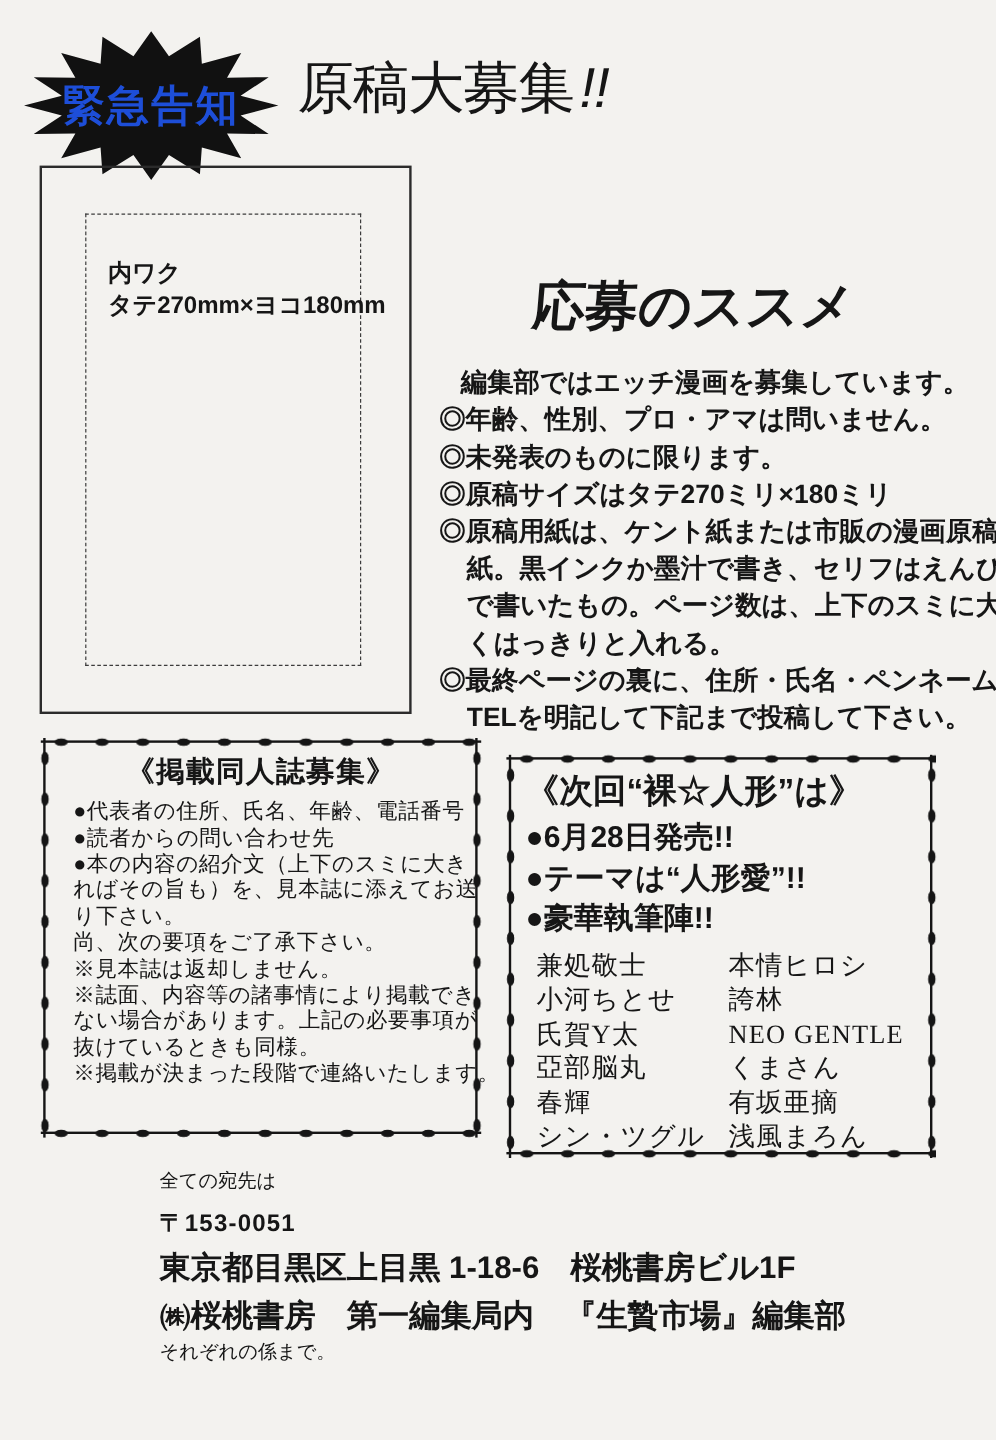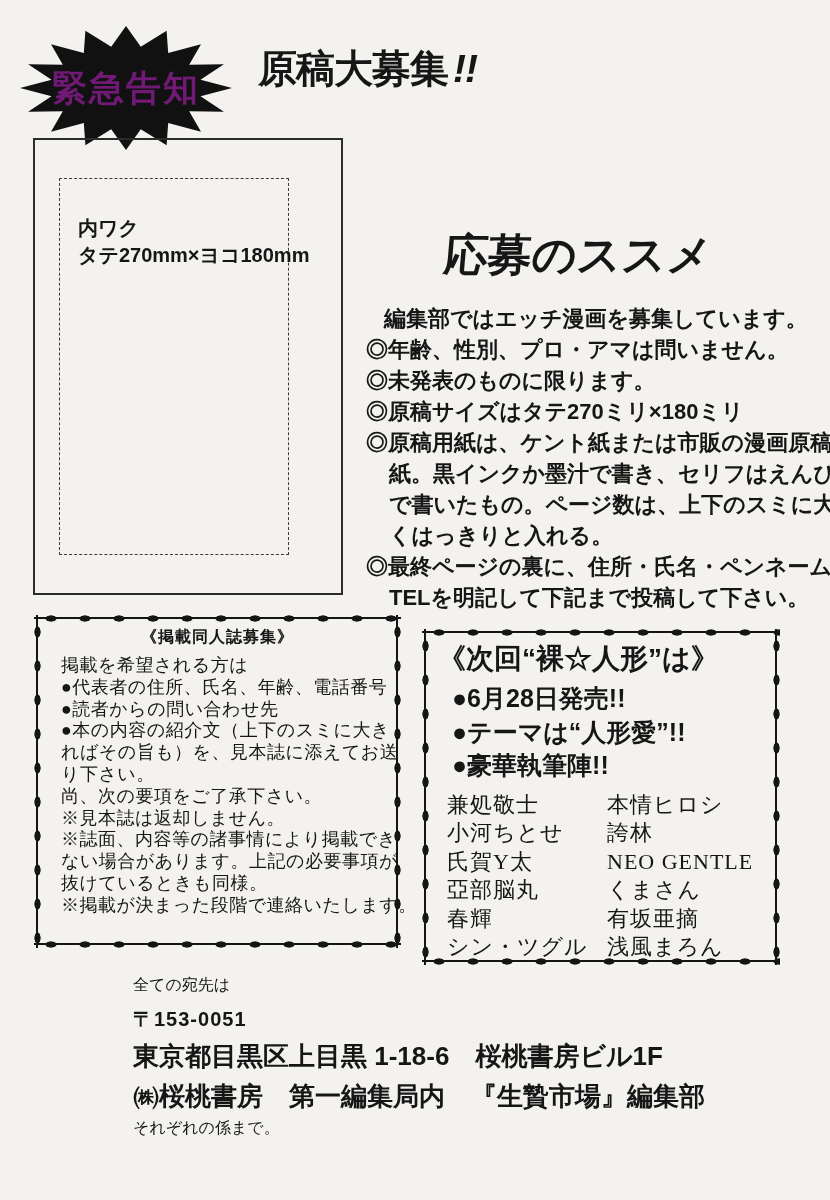--- a/index.html
+++ b/index.html
@@ -8,32 +8,32 @@
     background:#f3f2ef;color:#161616;
     font-family:"Liberation Sans",sans-serif;
   }
   .abs{position:absolute;}
 
   
   .burst{left:18px;top:24px;width:216px;height:128px;}
   .burst svg{display:block;width:216px;height:128px;}
   .burst-label{
     position:absolute;inset:0;display:flex;align-items:center;justify-content:center;
-    color:#701a75;font-size:35px;font-weight:bold;letter-spacing:2px;white-space:nowrap;
+    color:#1d4ed8;font-size:35px;font-weight:bold;letter-spacing:2px;white-space:nowrap;
   }
   .main-title{
-    left:258px;top:42px;font-size:39px;font-weight:700;letter-spacing:-1px;
+    left:248px;top:42px;font-size:47px;font-weight:400;letter-spacing:-1px;
     white-space:nowrap;
   }
   .main-title .bang{font-style:italic;margin-left:5px;}
 
   
   .spec-box{left:33px;top:138px;width:306px;height:453px;border:2.5px solid #2b2b2b;}
   .spec-inner{
-    position:absolute;left:24px;top:38px;width:228px;height:375px;
+    position:absolute;left:36px;top:38px;width:228px;height:375px;
     border:1.5px dashed #3c3c3c;
   }
   .spec-label{position:absolute;left:18px;top:36px;font-weight:bold;font-size:20px;line-height:27px;white-space:nowrap;}
 
   
   .guide{left:366px;top:226px;width:462px;}
   .guide-heading{
     font-size:44px;font-weight:900;letter-spacing:0px;margin:0 0 18px 78px;
     transform:skewX(-5deg);white-space:nowrap;
   }
@@ -45,27 +45,27 @@
   .ornate{position:absolute;}
   .bead-h{position:absolute;left:-3px;right:-3px;height:9px;background:
     radial-gradient(6px 3.4px at 17px 50%, #151515 82%, rgba(0,0,0,0) 100%) 0 0/34px 9px repeat-x,
     linear-gradient(#151515,#151515) 0 50%/100% 2.4px no-repeat;}
   .bead-v{position:absolute;top:-3px;bottom:-3px;width:9px;background:
     radial-gradient(3.4px 6px at 50% 17px, #151515 82%, rgba(0,0,0,0) 100%) 0 0/9px 34px repeat-y,
     linear-gradient(#151515,#151515) 50% 0/2.4px 100% no-repeat;}
   .bt{top:-4px}.bb{bottom:-4px}.bl{left:-4px}.br{right:-4px}
 
   .recruit-box{left:37px;top:618px;width:361px;height:327px;}
-  .orn-title{text-align:center;font-weight:bold;font-size:16px;margin-top:9px;letter-spacing:1px;white-space:nowrap;}
+  .orn-title{text-align:center;font-weight:bold;font-size:24px;margin-top:9px;letter-spacing:1px;white-space:nowrap;}
   .recruit-body{margin:7px 0 0 24px;font-family:"Liberation Serif",serif;font-size:18px;line-height:21.8px;letter-spacing:0.5px;}
   .rline{white-space:nowrap;}
 
   .next-box{left:425px;top:632px;width:352px;height:330px;}
   .ni-title{font-size:28px;font-weight:bold;margin:8px 0 0 13px;white-space:nowrap;}
-  .ni-bullet{font-size:25px;font-weight:bold;margin-left:27px;line-height:33.5px;white-space:nowrap;}
+  .ni-bullet{font-size:25px;font-weight:bold;margin-left:13px;line-height:33.5px;white-space:nowrap;}
   .ni-bullets{margin-top:4px;}
   .authors{margin:8px 0 0 22px;font-family:"Liberation Serif",serif;font-size:22px;letter-spacing:1px;}
   .arow{display:flex;line-height:28.6px;white-space:nowrap;}
   .arow .c1{width:160px;}
 
   
   .address{left:133px;top:970px;white-space:nowrap;}
   .addr-serif{font-family:"Liberation Serif",serif;font-size:16px;line-height:30px;}
   .addr-postal{font-weight:bold;font-size:20px;margin-top:6px;letter-spacing:1px;}
   .addr-bold{font-weight:bold;font-size:26px;margin-top:7px;line-height:33px;}
@@ -109,21 +109,20 @@
   <div class="gline cont">TELを明記して下記まで投稿して下さい。</div>
 </div>
 
 <div class="ornate recruit-box">
   <div class="bead-h bt"></div>
   <div class="bead-h bb"></div>
   <div class="bead-v bl"></div>
   <div class="bead-v br"></div>
   <div class="orn-title">《掲載同人誌募集》</div>
   <div class="recruit-body">
-    <div class="rline">掲載を希望される方は</div>
     <div class="rline">●代表者の住所、氏名、年齢、電話番号</div>
     <div class="rline">●読者からの問い合わせ先</div>
     <div class="rline">●本の内容の紹介文（上下のスミに大き</div>
     <div class="rline">ればその旨も）を、見本誌に添えてお送</div>
     <div class="rline">り下さい。</div>
     <div class="rline">尚、次の要項をご了承下さい。</div>
     <div class="rline">※見本誌は返却しません。</div>
     <div class="rline">※誌面、内容等の諸事情により掲載でき</div>
     <div class="rline">ない場合があります。上記の必要事項が</div>
     <div class="rline">抜けているときも同様。</div>

